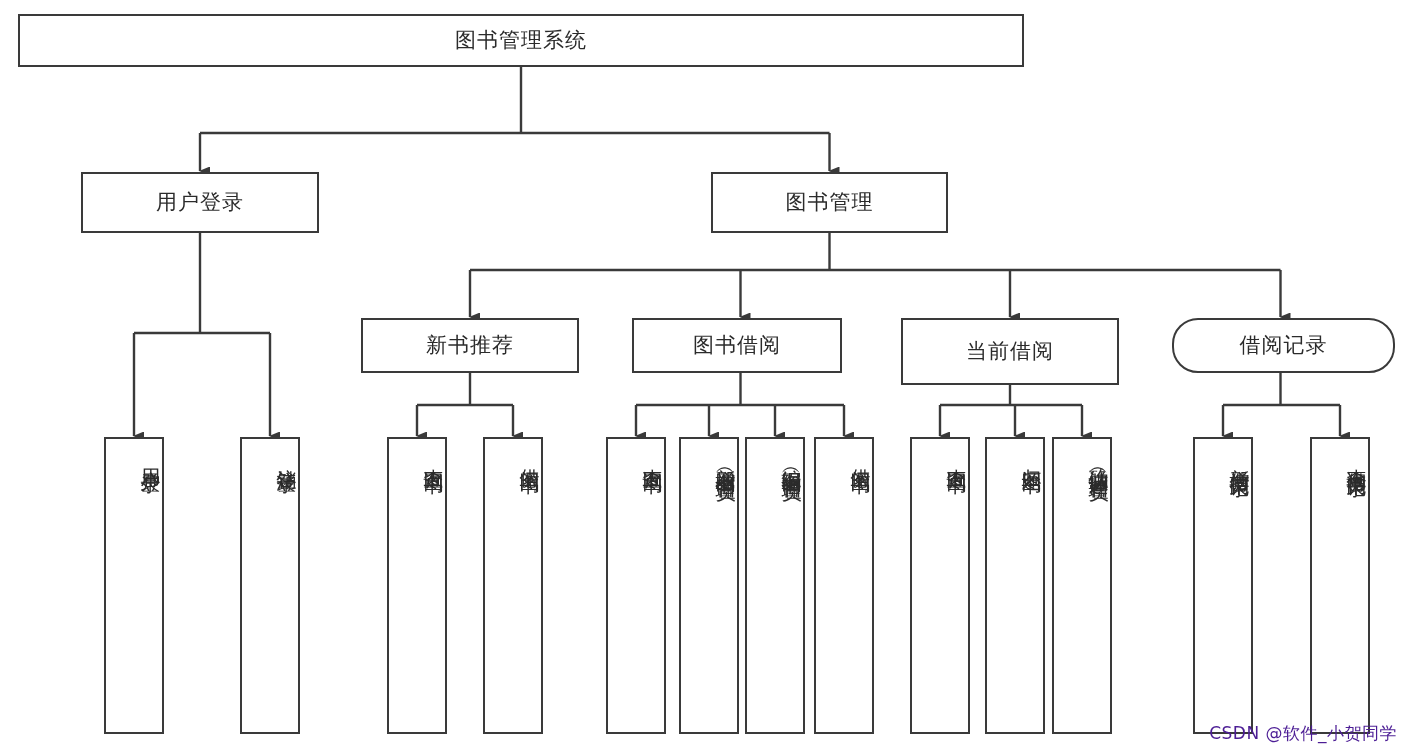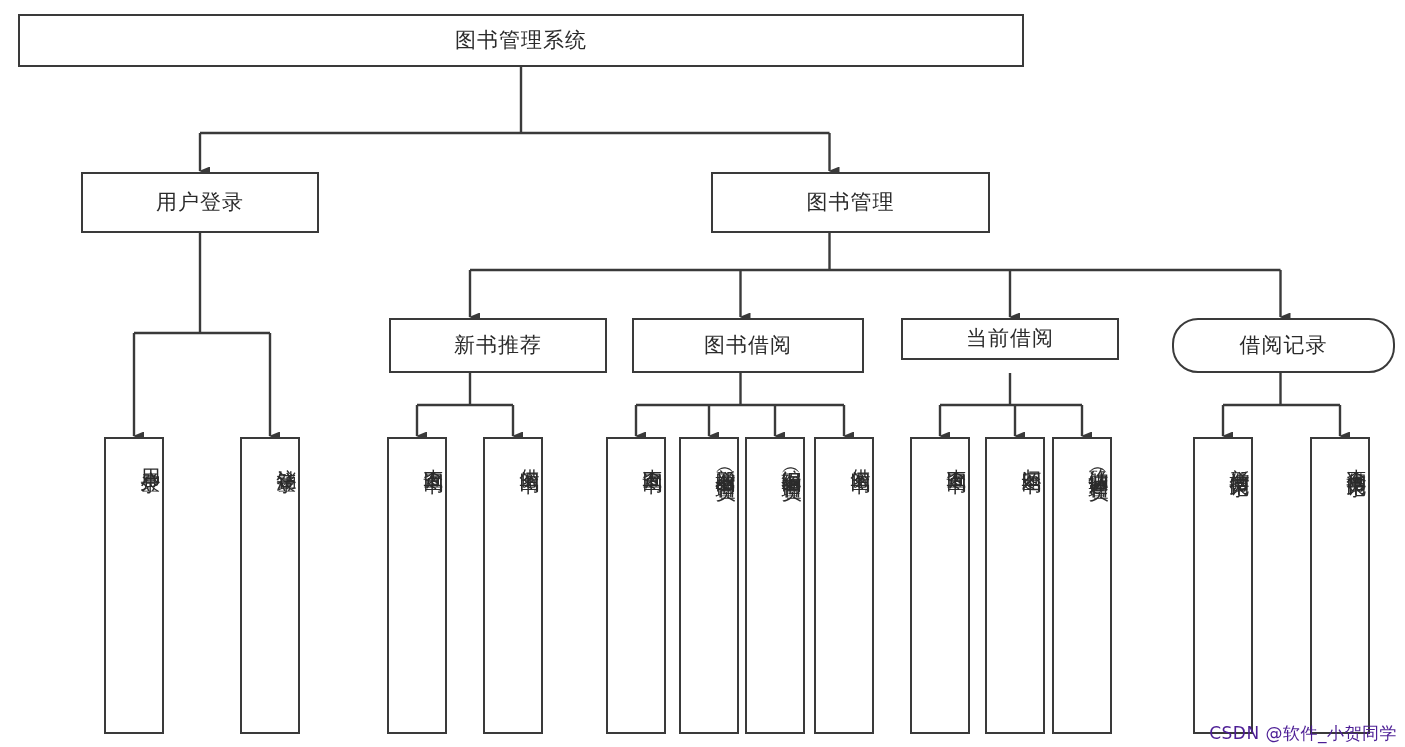--- a/index.html
+++ b/index.html
@@ -122,30 +122,30 @@
   </svg>
 
   <div class="node node-h node-root" id="n-root" style="left: 18px; top: 14px; width: 1006px; height: 53px; align-items: center;">
     <span>图书管理系统</span>
   </div>
 
   <div id="node-layer">
       <div class="node node-h" id="n-user-login" style="left: 81px; top: 172px; width: 238px; height: 61px;">
         <span>用户登录</span>
       </div>
-      <div class="node node-h" id="n-book-manage" style="left: 711px; top: 172px; width: 279px; height: 61px;">
+      <div class="node node-h" id="n-book-manage" style="left: 711px; top: 172px; width: 237px; height: 61px;">
         <span>图书管理</span>
       </div>
-      <div class="node node-h" id="n-new-book-recommend" style="left: 361px; top: 318px; width: 218px; height: 55px; margin-left: 28px;">
+      <div class="node node-h" id="n-new-book-recommend" style="left: 361px; top: 318px; width: 218px; height: 55px;">
         <span>新书推荐</span>
       </div>
-      <div class="node node-h" id="n-book-borrow" style="left: 632px; top: 318px; width: 232px; height: 55px;">
+      <div class="node node-h" id="n-book-borrow" style="left: 632px; top: 318px; width: 210px; height: 55px;">
         <span>图书借阅</span>
       </div>
-      <div class="node node-h" id="n-current-borrow" style="left: 901px; top: 318px; width: 218px; height: 42px;">
+      <div class="node node-h" id="n-current-borrow" style="left: 901px; top: 318px; width: 218px; height: 67px;">
         <span>当前借阅</span>
       </div>
       <div class="node node-h" id="n-borrow-record" style="left: 1172px; top: 318px; width: 223px; height: 55px; border-radius: 26px;">
         <span>借阅记录</span>
       </div>
       <div class="node node-v" id="n-leaf-user-login" style="left: 104px; top: 437px; width: 60px; height: 297px;">
         <span class="vtext">用户登录</span>
       </div>
       <div class="node node-v" id="n-leaf-user-logout" style="left: 240px; top: 437px; width: 60px; height: 297px;">
         <span class="vtext">注销登录</span>

